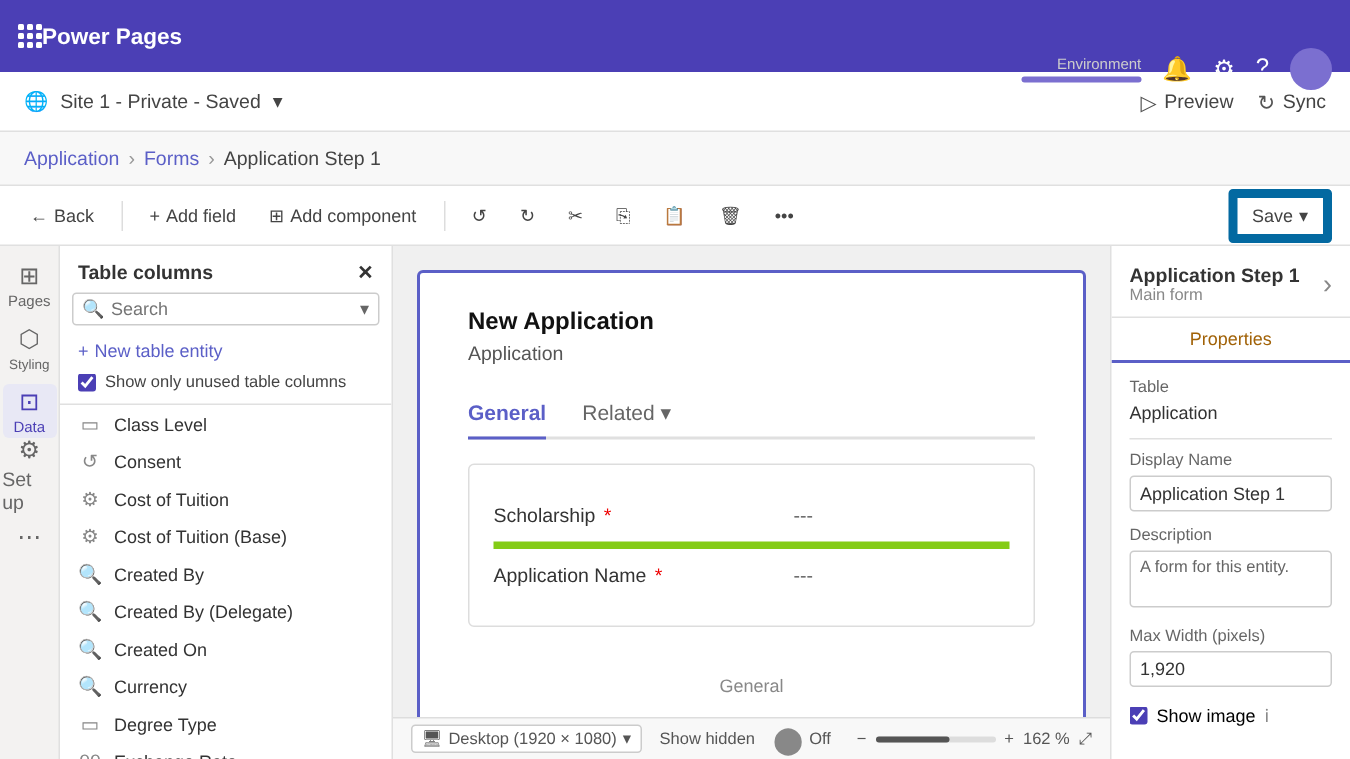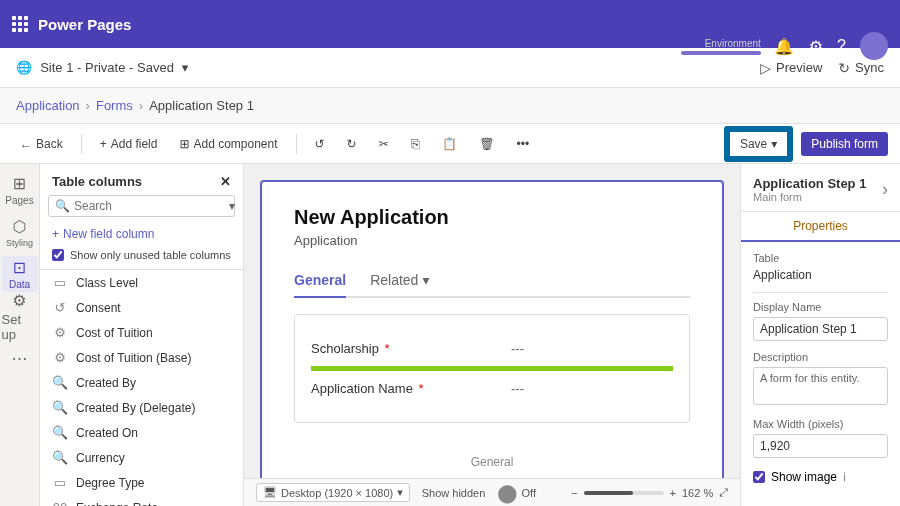--- a/index.html
+++ b/index.html
@@ -8,21 +8,21 @@
     
     .topbar {
       height: 48px;
       background: #4b3fb5;
       display: flex;
       align-items: center;
       padding: 0 12px;
       color: white;
       justify-content: space-between;
     }
-    .topbar-left { display: flex; align-items: center; gap: 10px; }
+    .topbar-left { display: flex; align-items: center; }
     .topbar-title { font-size: 15px; font-weight: 600; color: white; }
     .topbar-right { display: flex; align-items: center; gap: 14px; margin-top: 44px; }
     .env-indicator { display: flex; flex-direction: column; align-items: flex-end; font-size: 10px; color: #ccc; }
     .env-bar { width: 80px; height: 4px; background: #7b6fd0; border-radius: 2px; margin-top: 2px; }
     .topbar-icon { color: white; font-size: 16px; cursor: pointer; }
     .avatar { width: 28px; height: 28px; border-radius: 50%; background: #7b6fd0; display: flex; align-items: center; justify-content: center; font-size: 11px; color: white; }
     .grid-icon { display: grid; grid-template-columns: repeat(3, 4px); gap: 2px; }
     .grid-dot { width: 4px; height: 4px; background: white; border-radius: 1px; }
 
     
@@ -108,21 +108,21 @@
     .nav-item {
       width: 36px; height: 36px; display: flex; flex-direction: column;
       align-items: center; justify-content: center; cursor: pointer;
       border-radius: 4px; color: #666; font-size: 10px; gap: 2px;
     }
     .nav-item.active { background: #e8e8f5; color: #4b3fb5; }
     .nav-icon { font-size: 16px; }
 
     
     .columns-panel {
-      width: 204px;
+      width: 222px;
       background: white;
       border-right: 1px solid #e0e0e0;
       display: flex;
       flex-direction: column;
       overflow: hidden;
     }
     .columns-header {
       display: flex; align-items: center; justify-content: space-between;
       padding: 10px 12px 6px;
       font-size: 13px; font-weight: 600; color: #333;
@@ -165,21 +165,21 @@
       position: relative;
     }
     .form-inner {
       background: white;
       margin: 16px;
       border: 2px solid #5b5fc7;
       border-radius: 4px;
       min-height: 380px;
       padding: 24px 32px;
     }
-    .form-title { font-size: 20px; font-weight: 700; color: #111; margin-bottom: 4px; }
+    .form-title { font-size: 16px; font-weight: 700; color: #111; margin-bottom: 4px; }
     .form-subtitle { font-size: 13px; color: #555; margin-bottom: 16px; }
     .form-tabs { display: flex; gap: 24px; border-bottom: 2px solid #e0e0e0; margin-bottom: 16px; }
     .form-tab {
       padding: 8px 0; font-size: 14px; color: #666; cursor: pointer;
       border-bottom: 2px solid transparent; margin-bottom: -2px;
     }
     .form-tab.active { color: #5b5fc7; border-bottom-color: #5b5fc7; font-weight: 600; }
     .related-tab { display: flex; align-items: center; gap: 4px; }
     .form-section {
       border: 1px solid #ddd; border-radius: 4px; padding: 16px;
@@ -330,23 +330,20 @@
   <button class="toolbar-btn">✂</button>
   <button class="toolbar-btn">⎘</button>
   <button class="toolbar-btn">📋</button>
   <button class="toolbar-btn">🗑</button>
   <button class="toolbar-btn">•••</button>
   <div class="toolbar-right">
     <button class="save-btn">
       <span>Save</span>
       <span>▾</span>
     </button>
-    <button class="publish-btn">
-      <span>Publish form</span>
-    </button>
   </div>
 </div>
 
 <div class="main-layout">
 
   <div class="nav-sidebar">
     <div class="nav-item">
       <span class="nav-icon">⊞</span>
       <span>Pages</span>
     </div>
@@ -372,21 +369,21 @@
       <span>Table columns</span>
       <span>✕</span>
     </div>
     <div class="search-box">
       <span style="color:#888;margin-right:4px;font-size:12px">🔍</span>
       <input class="search-input" type="text" placeholder="Search" style="">
       <span class="filter-icon">▾</span>
     </div>
     <button class="new-col-btn">
       <span>+</span>
-      <span>New field column</span>
+      <span>New table entity</span>
     </button>
     <div class="show-unused">
       <input type="checkbox" class="checkbox" checked="" style="">
       <span>Show only unused table columns</span>
     </div>
     <div class="columns-list" id="columns-list">
         <div class="col-item">
           <span class="col-icon">▭</span>
           <span>Class Level</span>
         </div>

